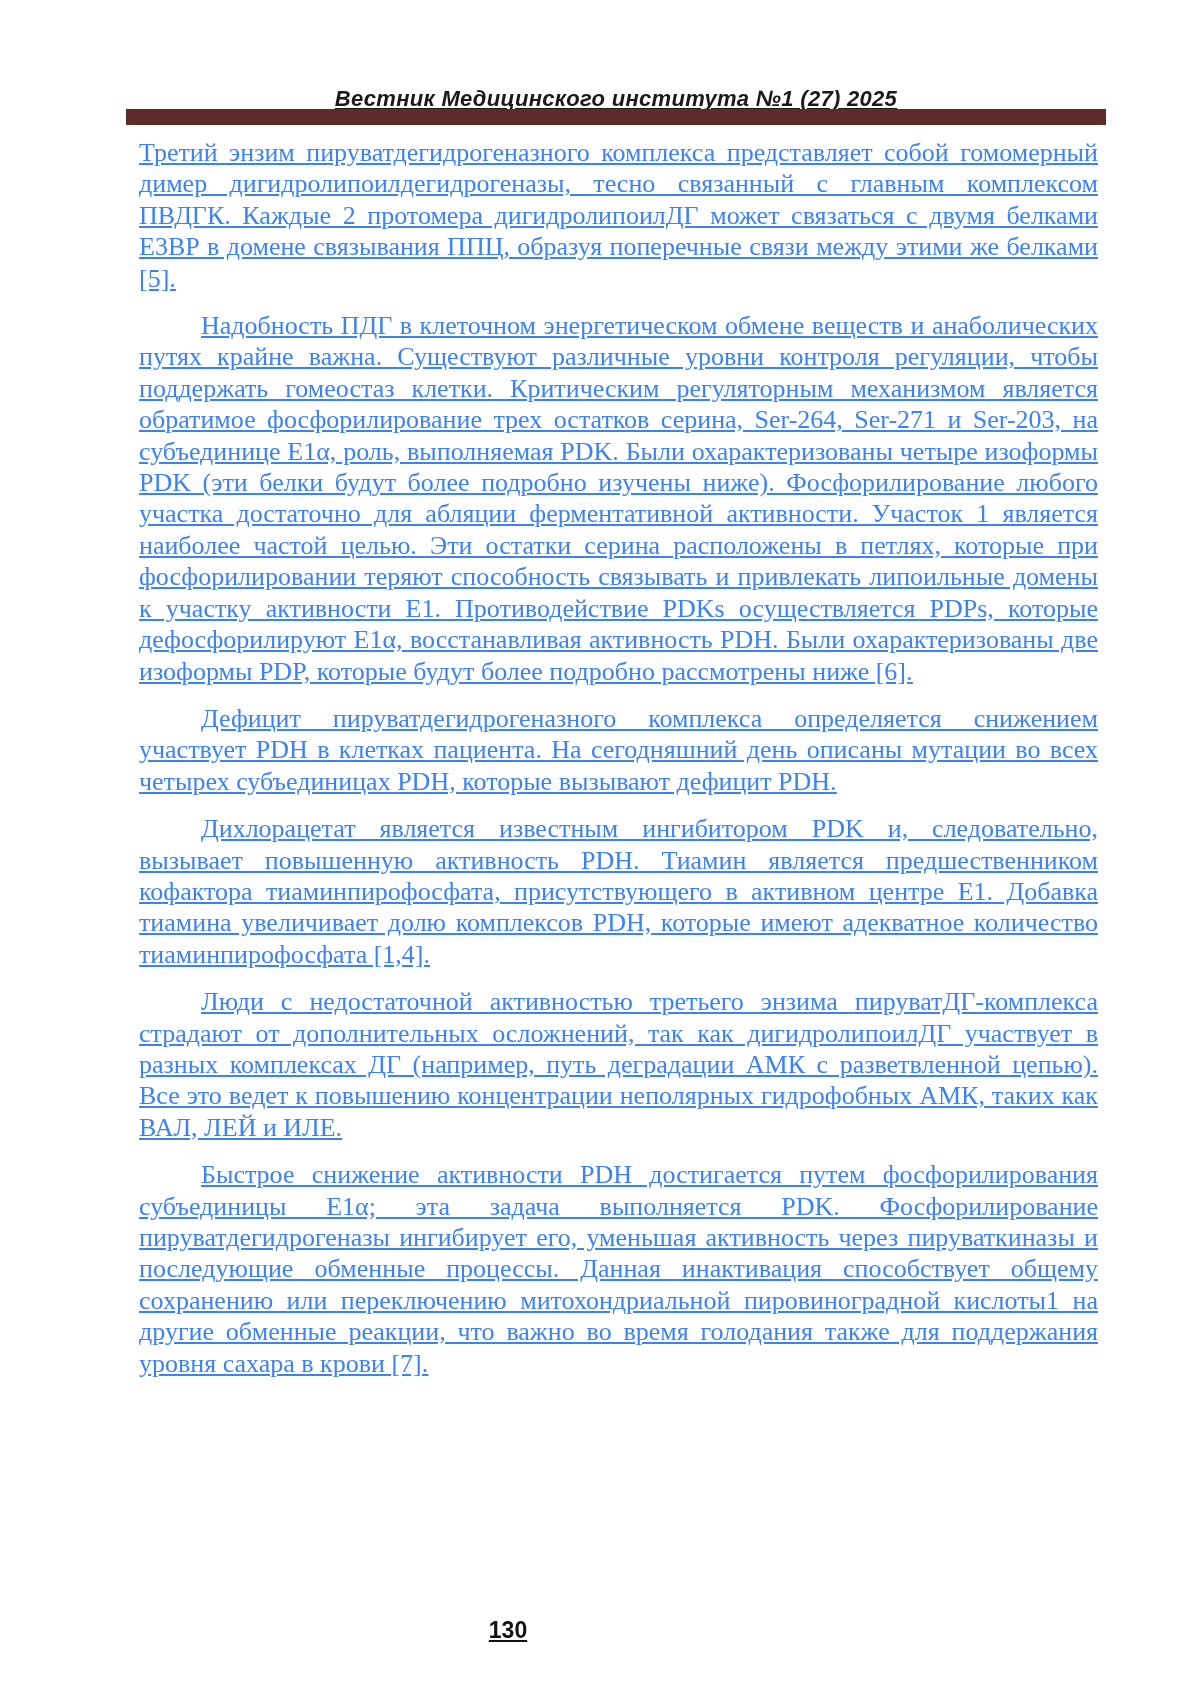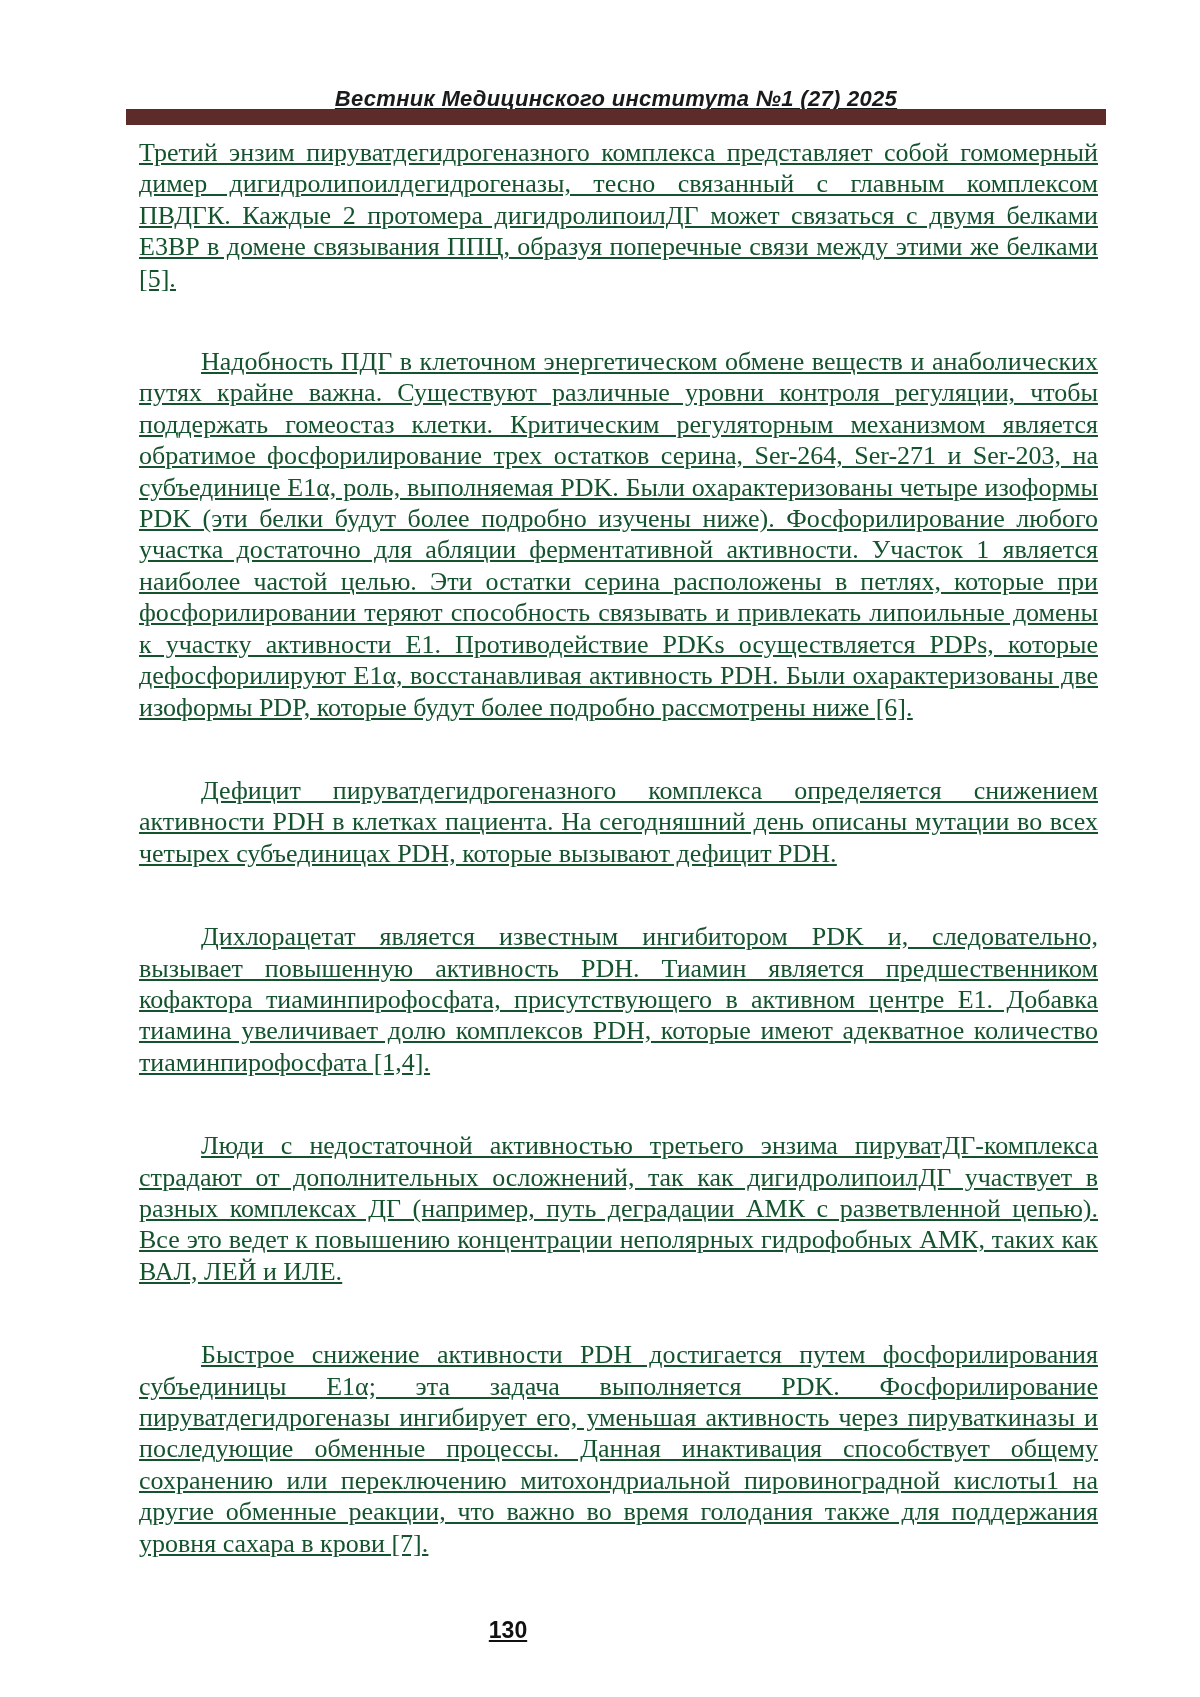--- a/index.html
+++ b/index.html
@@ -36,24 +36,24 @@
   }
   .article-body {
     position: absolute;
     top: 105px;
     left: 107px;
     width: 991px;
     font-family: "Liberation Serif", serif;
     font-size: 26px;
     line-height: 31.4px;
     text-align: justify;
-    color: #14532d;
+    color: #3b82f6;
   }
   .article-body p.para { margin: 0; text-indent: 0; }
-  .article-body p.para.indent { text-indent: 62px; margin-top: 36px; }
+  .article-body p.para.indent { text-indent: 62px; }
   .page-number {
     position: absolute;
     top: 1593px;
     left: 0;
     width: 984px;
     text-align: center;
     font-family: "Liberation Sans", sans-serif;
     font-weight: bold;
     font-size: 23px;
     color: #111111;
@@ -64,21 +64,21 @@
 
 <div class="page">
 
   <div class="journal-header">Вестник Медицинского института №1 (27) 2025</div>
 
   <div class="header-rule" style="background: rgb(94, 43, 43);"></div>
 
   <div class="article-body">
       <p class="para">Третий энзим пируватдегидрогеназного комплекса представляет собой гомомерный димер дигидролипоилдегидрогеназы, тесно связанный с главным комплексом ПВДГК. Каждые 2 протомера дигидролипоилДГ может связаться с двумя белками Е3ВР в домене связывания ППЦ, образуя поперечные связи между этими же белками [5].</p>
       <p class="para indent">Надобность ПДГ в клеточном энергетическом обмене веществ и анаболических путях крайне важна. Существуют различные уровни контроля регуляции, чтобы поддержать гомеостаз клетки. Критическим регуляторным механизмом является обратимое фосфорилирование трех остатков серина, Ser-264, Ser-271 и Ser-203, на субъединице Е1α, роль, выполняемая PDK. Были охарактеризованы четыре изоформы PDK (эти белки будут более подробно изучены ниже). Фосфорилирование любого участка достаточно для абляции ферментативной активности. Участок 1 является наиболее частой целью. Эти остатки серина расположены в петлях, которые при фосфорилировании теряют способность связывать и привлекать липоильные домены к участку активности Е1. Противодействие PDKs осуществляется PDPs, которые дефосфорилируют Е1α, восстанавливая активность PDH. Были охарактеризованы две изоформы PDP, которые будут более подробно рассмотрены ниже [6].</p>
-      <p class="para indent">Дефицит пируватдегидрогеназного комплекса определяется снижением активности PDH в клетках пациента. На сегодняшний день описаны мутации во всех четырех субъединицах PDH, которые вызывают дефицит PDH.</p>
+      <p class="para indent">Дефицит пируватдегидрогеназного комплекса определяется снижением участвует PDH в клетках пациента. На сегодняшний день описаны мутации во всех четырех субъединицах PDH, которые вызывают дефицит PDH.</p>
       <p class="para indent">Дихлорацетат является известным ингибитором PDK и, следовательно, вызывает повышенную активность PDH. Тиамин является предшественником кофактора тиаминпирофосфата, присутствующего в активном центре Е1. Добавка тиамина увеличивает долю комплексов PDH, которые имеют адекватное количество тиаминпирофосфата [1,4].</p>
       <p class="para indent">Люди с недостаточной активностью третьего энзима пируватДГ-комплекса страдают от дополнительных осложнений, так как дигидролипоилДГ участвует в разных комплексах ДГ (например, путь деградации АМК с разветвленной цепью). Все это ведет к повышению концентрации неполярных гидрофобных АМК, таких как ВАЛ, ЛЕЙ и ИЛЕ.</p>
       <p class="para indent">Быстрое снижение активности PDH достигается путем фосфорилирования субъединицы Е1α; эта задача выполняется PDK. Фосфорилирование пируватдегидрогеназы ингибирует его, уменьшая активность через пируваткиназы и последующие обменные процессы. Данная инактивация способствует общему сохранению или переключению митохондриальной пировиноградной кислоты1 на другие обменные реакции, что важно во время голодания также для поддержания уровня сахара в крови [7].</p>
     </div>
 
   <div class="page-number">130</div>
 
 </div>
 
 </body></html>

